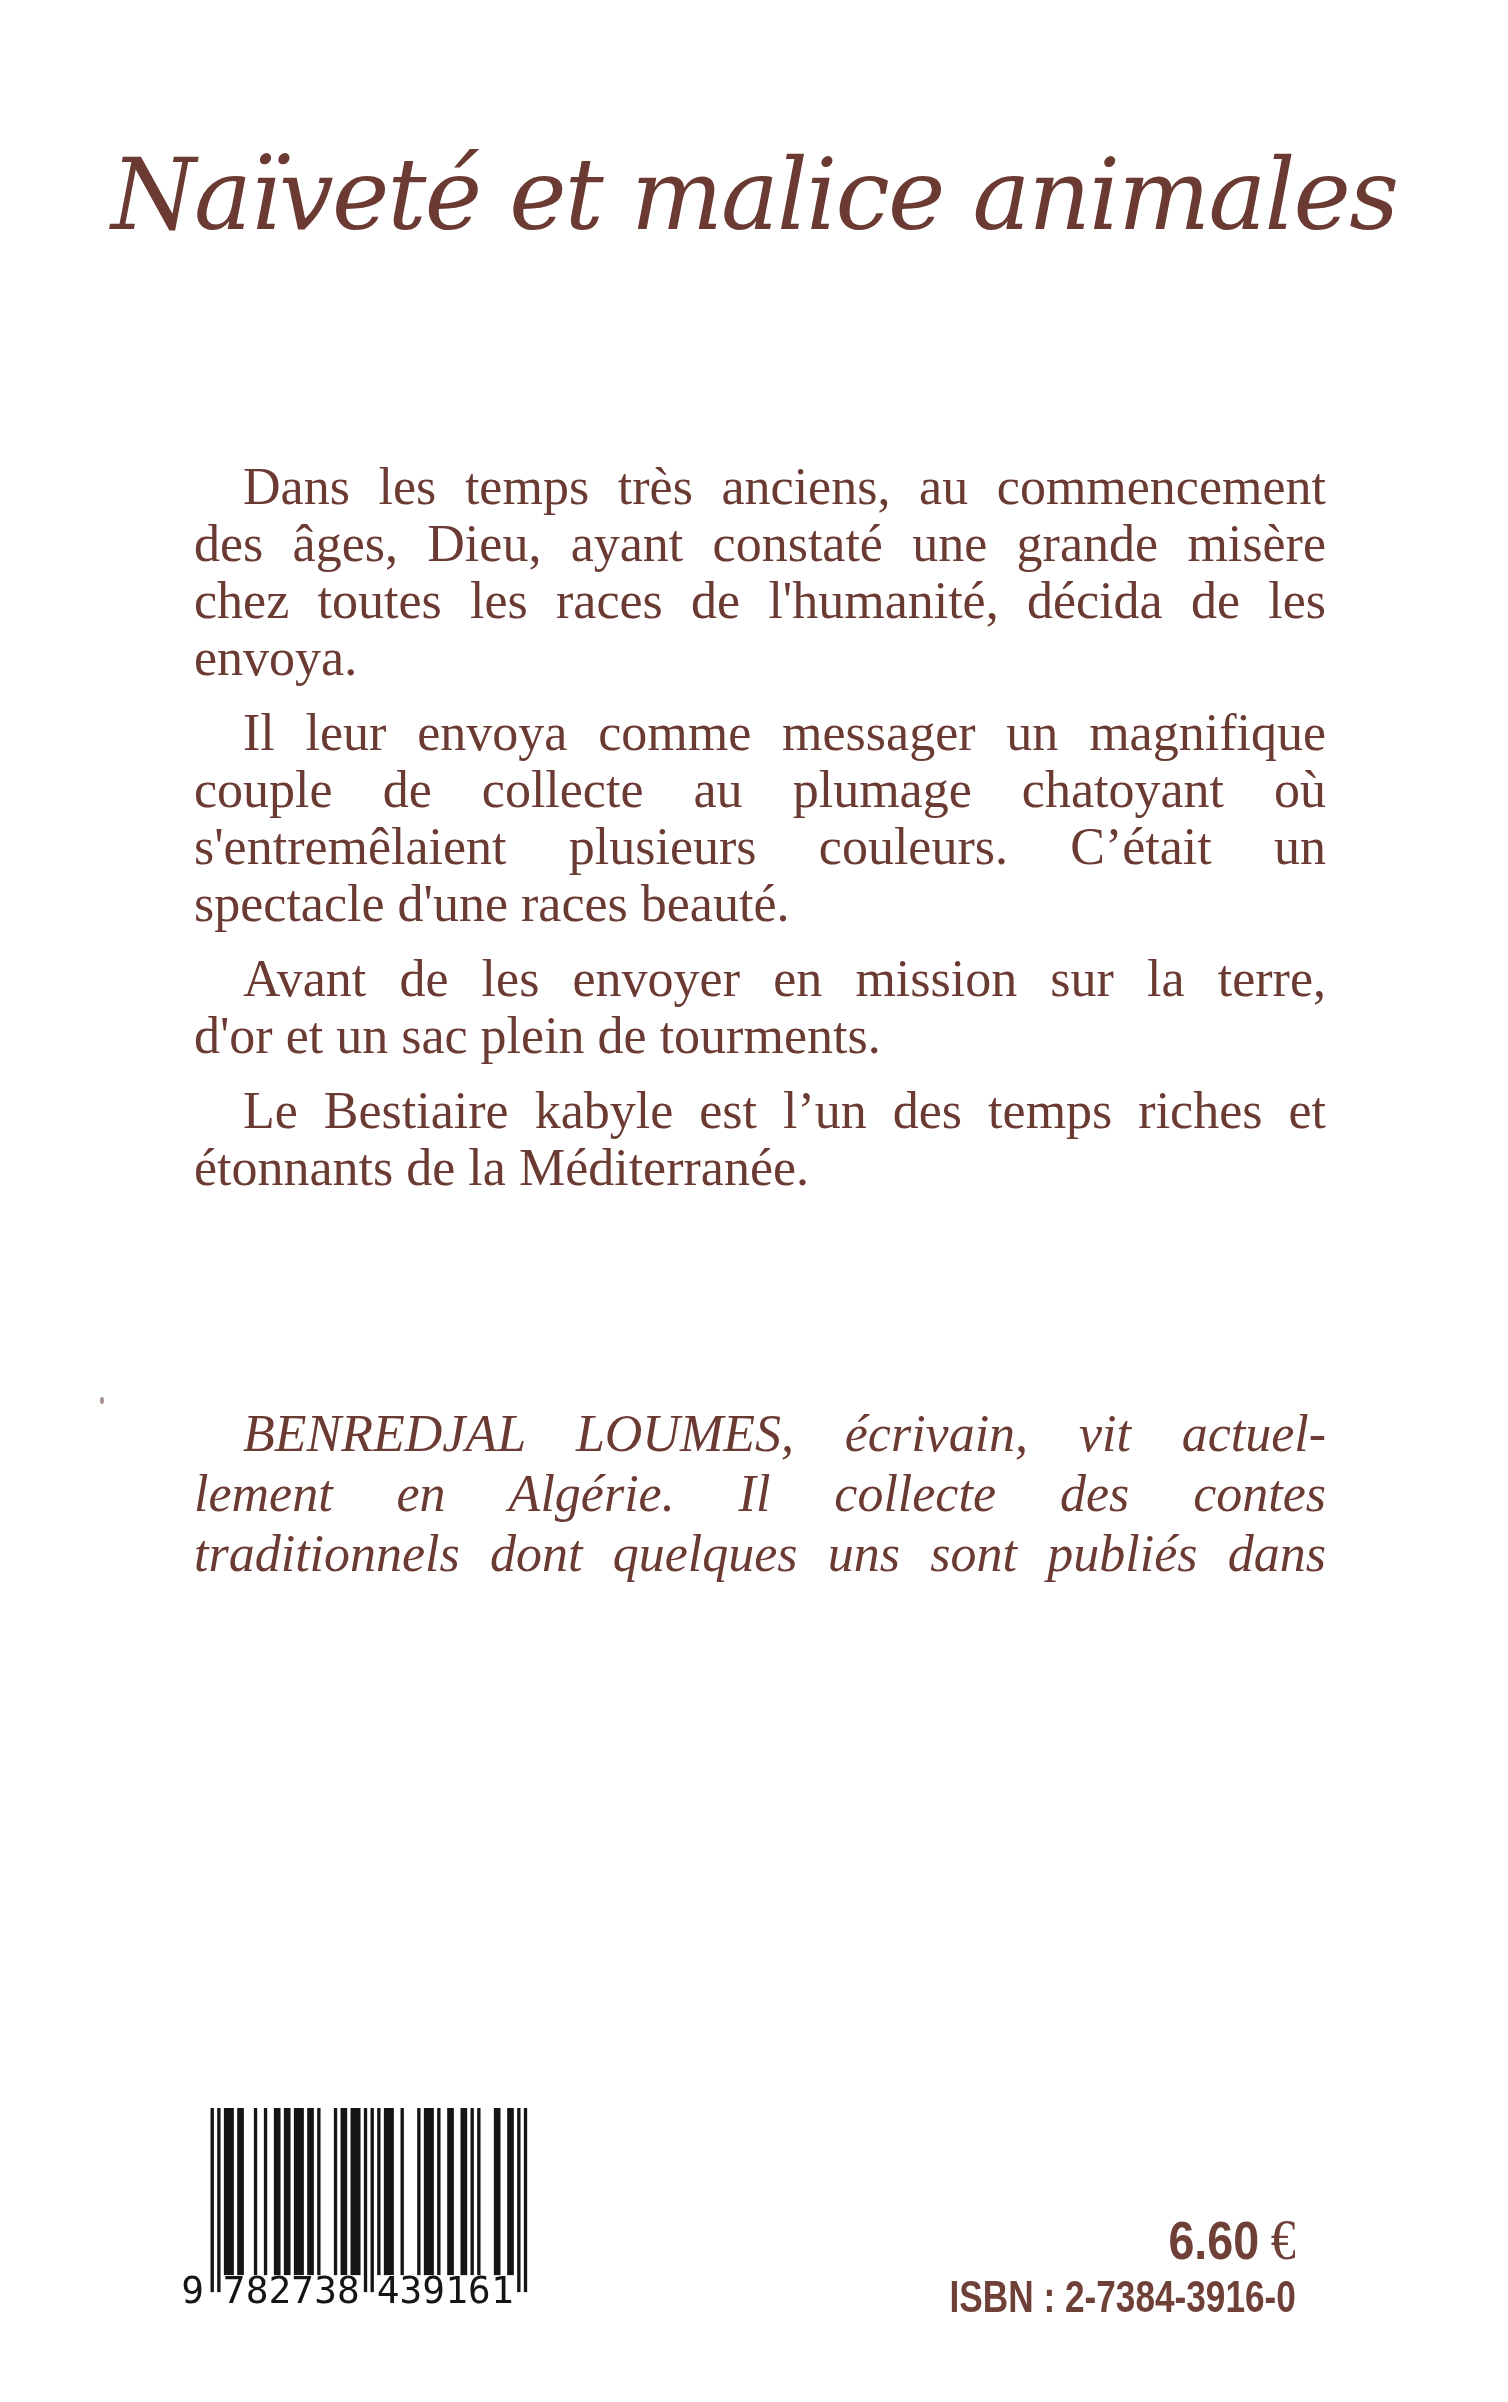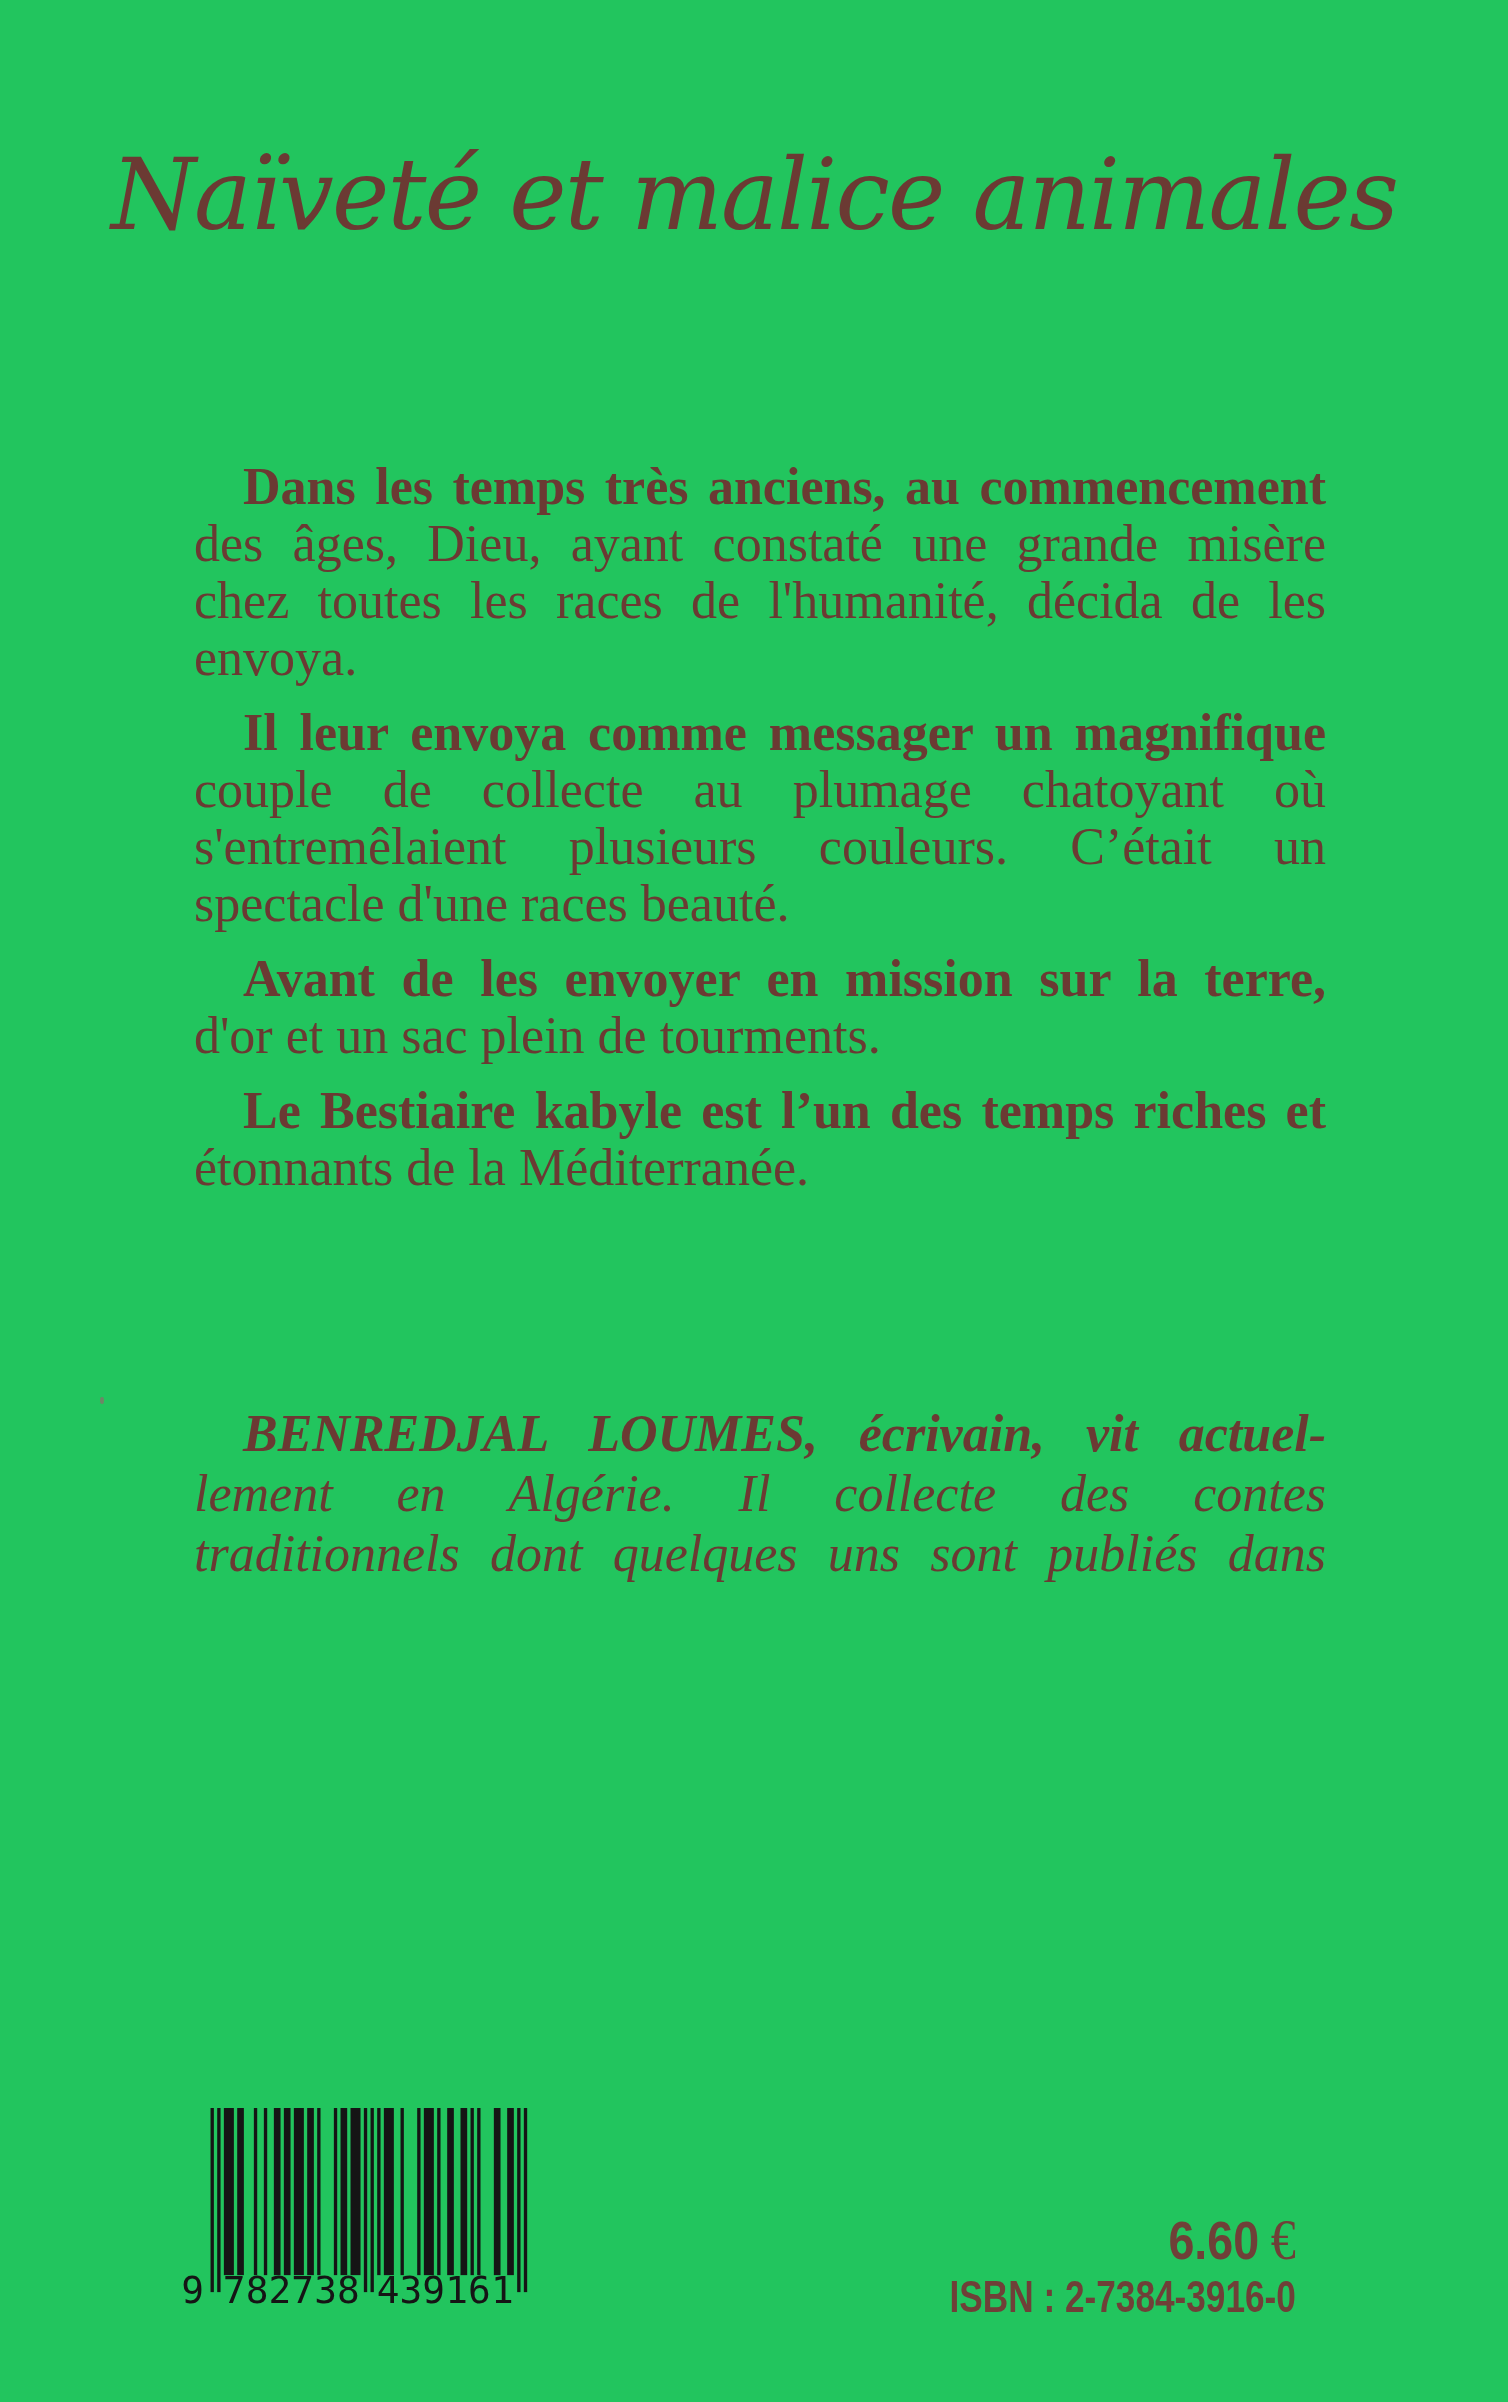--- a/index.html
+++ b/index.html
@@ -1,19 +1,19 @@
 <!DOCTYPE html>
 <html style="font-size:15px"><head>
 <meta charset="utf-8">
 <style>
   html,body{margin:0;padding:0;background:#e8e8e8;}
   #page{
     position:relative;
     width:1508px;height:2403px;
-    background:#22c55e;
+    background:#ffffff;
     overflow:hidden;
     font-family:"Liberation Serif", serif;
   }
   
   #book-title{
     position:absolute;
     left:0;right:0;top:140px;
     text-align:center;
     font-family:"DejaVu Serif", serif;
     font-style:italic;
@@ -31,21 +31,21 @@
   }
   .para{margin:0 0 18px 0;}
   .pline{
     font-size:52px;
     line-height:57px;
     text-align:justify;
     text-align-last:justify;
     white-space:normal;
   }
   .pline.is-last{text-align-last:left;}
-  .para .pline:first-child{text-indent:49px;font-weight:bold;}
+  .para .pline:first-child{text-indent:49px;}
   
   #author-bio{
     position:absolute;
     left:194px;top:1404px;
     width:1132px;
     font-style:italic;
   }
   #author-bio .pline{line-height:60px;}
   
   #speck{

